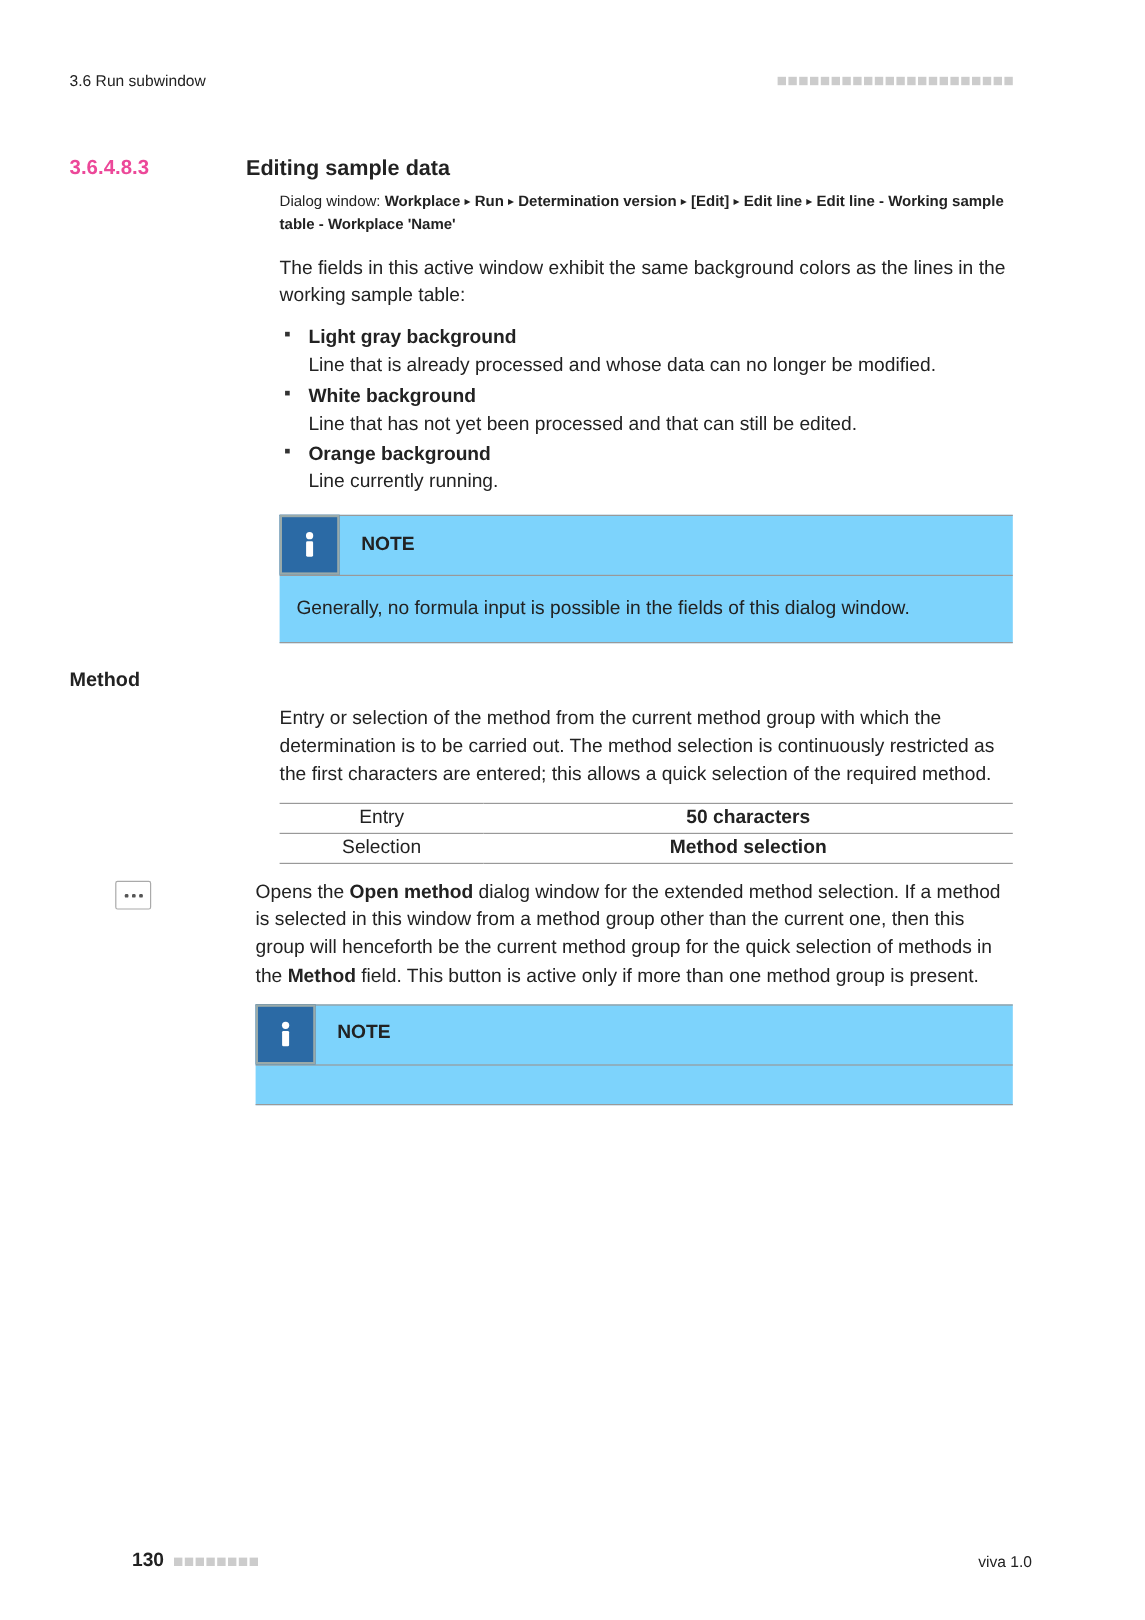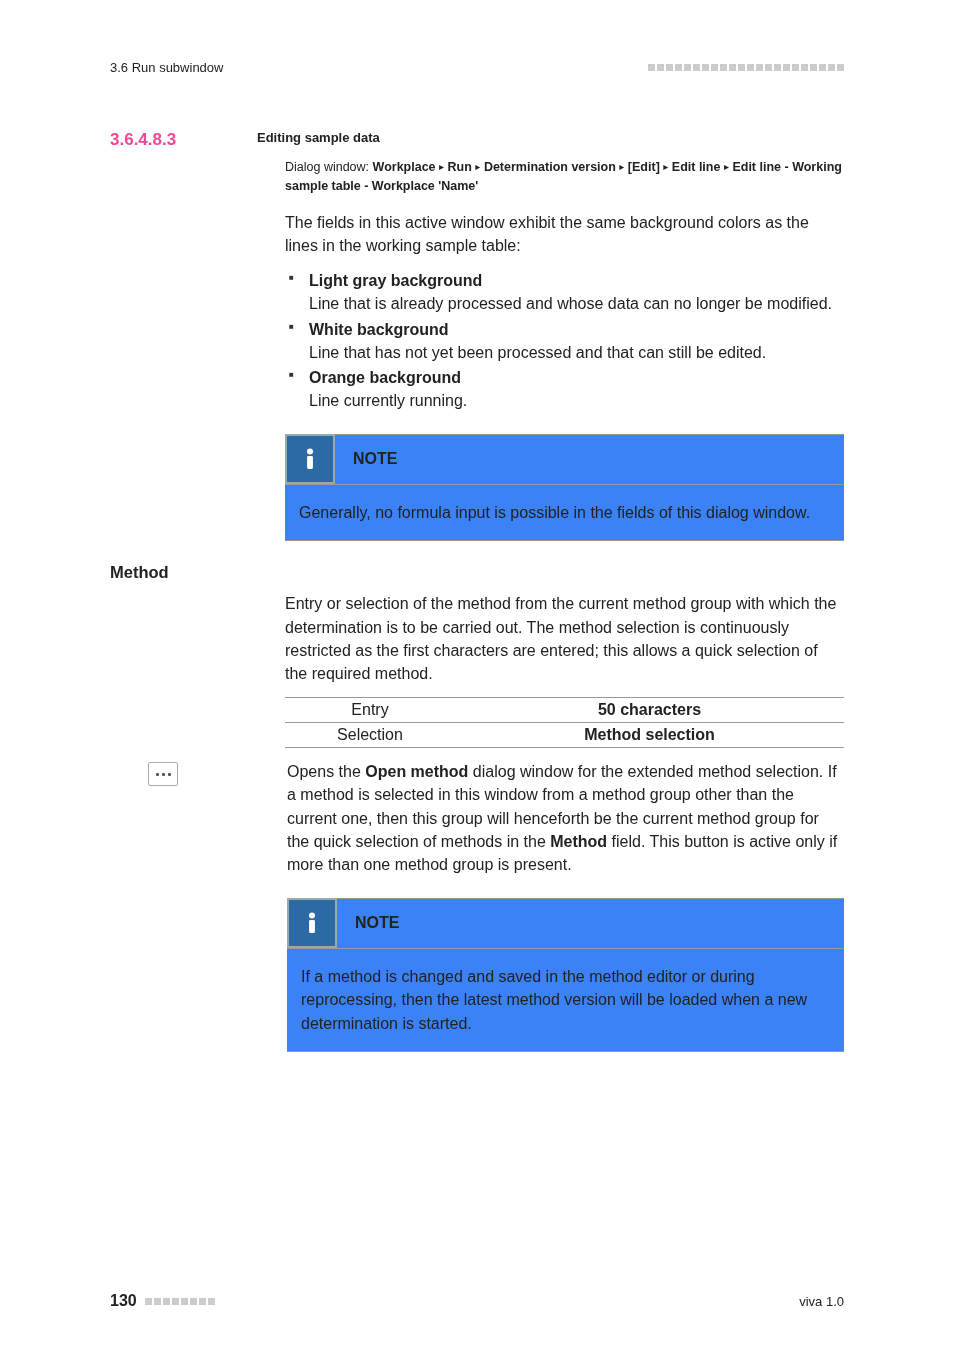--- a/index.html
+++ b/index.html
@@ -6,21 +6,21 @@
     margin: 0;
     padding: 0;
     background: #fff;
     font-family: "Segoe UI", "Helvetica Neue", Arial, sans-serif;
     color: #222;
     width: 954px;
   }
   .page {
     width: 954px;
     min-height: 1350px;
-    padding: 60px 110px 40px 110px;
+    padding: 60px 110px 40px 58px;
     box-sizing: border-box;
     position: relative;
   }
   .running-header {
     display: flex;
     justify-content: space-between;
     align-items: center;
     font-size: 13px;
     color: #222;
     margin-bottom: 55px;
@@ -41,21 +41,21 @@
     margin-bottom: 8px;
   }
   .section-num {
     font-weight: 700;
     font-size: 17px;
     color: #ec4899;
     flex: 0 0 115px;
   }
   .section-title {
     font-weight: 700;
-    font-size: 13px;
+    font-size: 18px;
     color: #222;
   }
   .indent-block {
     margin-left: 175px;
   }
   .breadcrumb {
     font-size: 12.5px;
     line-height: 1.55;
     margin-bottom: 14px;
   }
@@ -90,23 +90,23 @@
     left: 4px;
     top: 3px;
     font-size: 8px;
     color: #333;
   }
   .li-head { font-weight: 700; }
   .li-body { display: block; font-weight: 400; }
   .note-box {
     border-top: 1px solid #999;
     border-bottom: 1px solid #999;
-    background: #3b82f6;
+    background: #7dd3fc;
     padding: 0 0 16px 0;
-    margin: 22px 0 22px 0;
+    margin: 6px 0 22px 0;
   }
   .note-head-row {
     display: flex;
     align-items: stretch;
     gap: 18px;
     border-bottom: 1px solid #999;
     margin-bottom: 16px;
   }
   .info-icon {
     width: 46px;
@@ -145,21 +145,20 @@
   .field-table td {
     padding: 3px 0;
   }
   .field-table tr:first-child td { border-top: 1px solid #999; }
   .field-table tr td { border-bottom: 1px solid #999; }
   .field-table td.k { width: 170px; }
   .field-table td.v { font-weight: 700; }
   .ellipsis-row {
     display: flex;
     align-items: flex-start;
-    gap: 22px;
   }
   .ellipsis-btn {
     width: 28px;
     height: 22px;
     border: 1px solid #aaa;
     border-radius: 2px;
     background: #fff;
     margin-left: 38px;
     margin-top: 2px;
     display: flex;
@@ -172,21 +171,21 @@
     gap: 3px;
   }
   .ellipsis-btn .dots span {
     width: 3px; height: 3px; background: #555; border-radius: 1px;
   }
   .ellipsis-text { flex: 1; }
   .footer {
     position: absolute;
     bottom: 40px;
     left: 110px;
-    right: 110px;
+    right: 94px;
     display: flex;
     justify-content: space-between;
     align-items: center;
     font-size: 13px;
   }
   .footer-left { display: flex; align-items: center; gap: 8px; }
   .footer-pgnum { font-weight: 700; font-size: 16px; }
   .footer-squares { display: flex; gap: 2px; }
   .footer-squares span { width: 7px; height: 7px; background: #ccc; }
 </style>
@@ -313,21 +312,20 @@
         <div class="note-box">
           <div class="note-head-row">
             <div class="info-icon">
               <svg viewBox="0 0 24 24">
                   <circle cx="12" cy="5.5" r="2.6" fill="#fff"></circle>
                   <rect x="9.5" y="9.5" width="5" height="11" rx="1" fill="#fff"></rect>
                 </svg>
             </div>
             <div class="note-title">NOTE</div>
           </div>
-          <div class="note-body">If a method is changed and saved in the method editor or during reprocessing, then the latest method version will be loaded when a new determination is started.</div>
         </div>
 
       </div>
     </div>
   </div>
 
   <div class="footer">
     <div class="footer-left">
       <span class="footer-pgnum">130</span>
       <div class="footer-squares">

